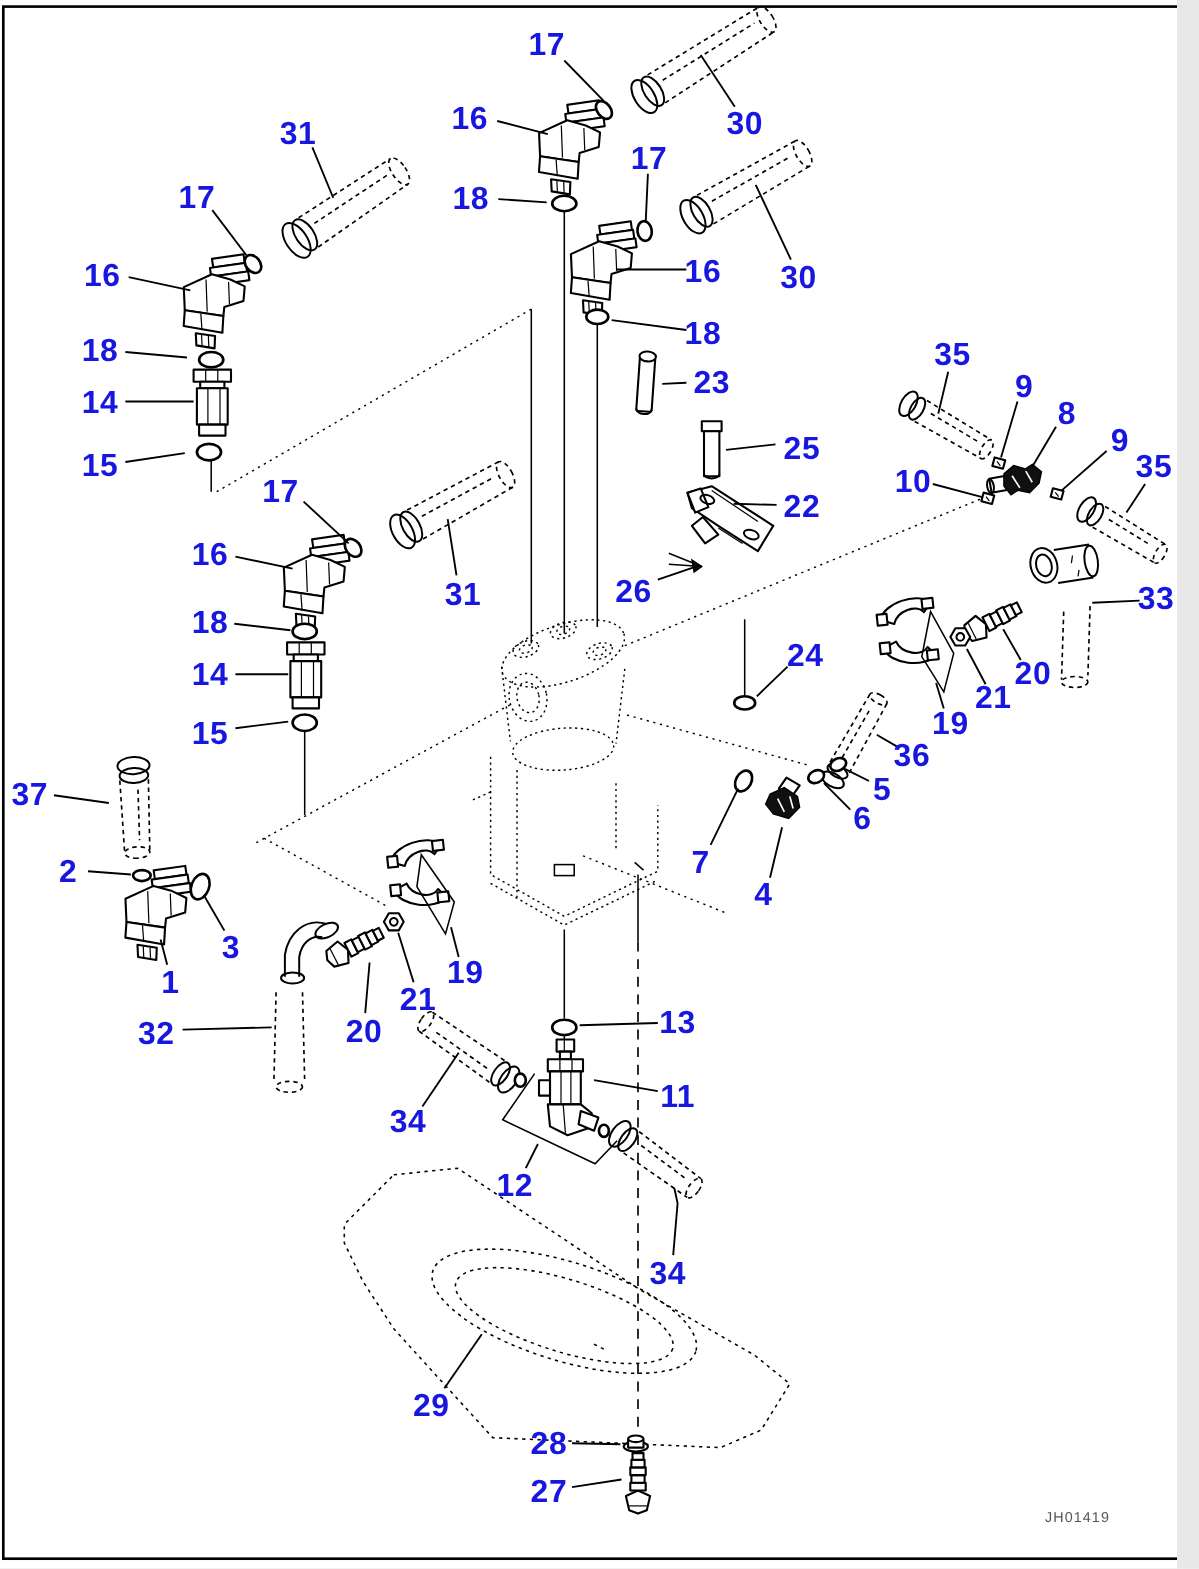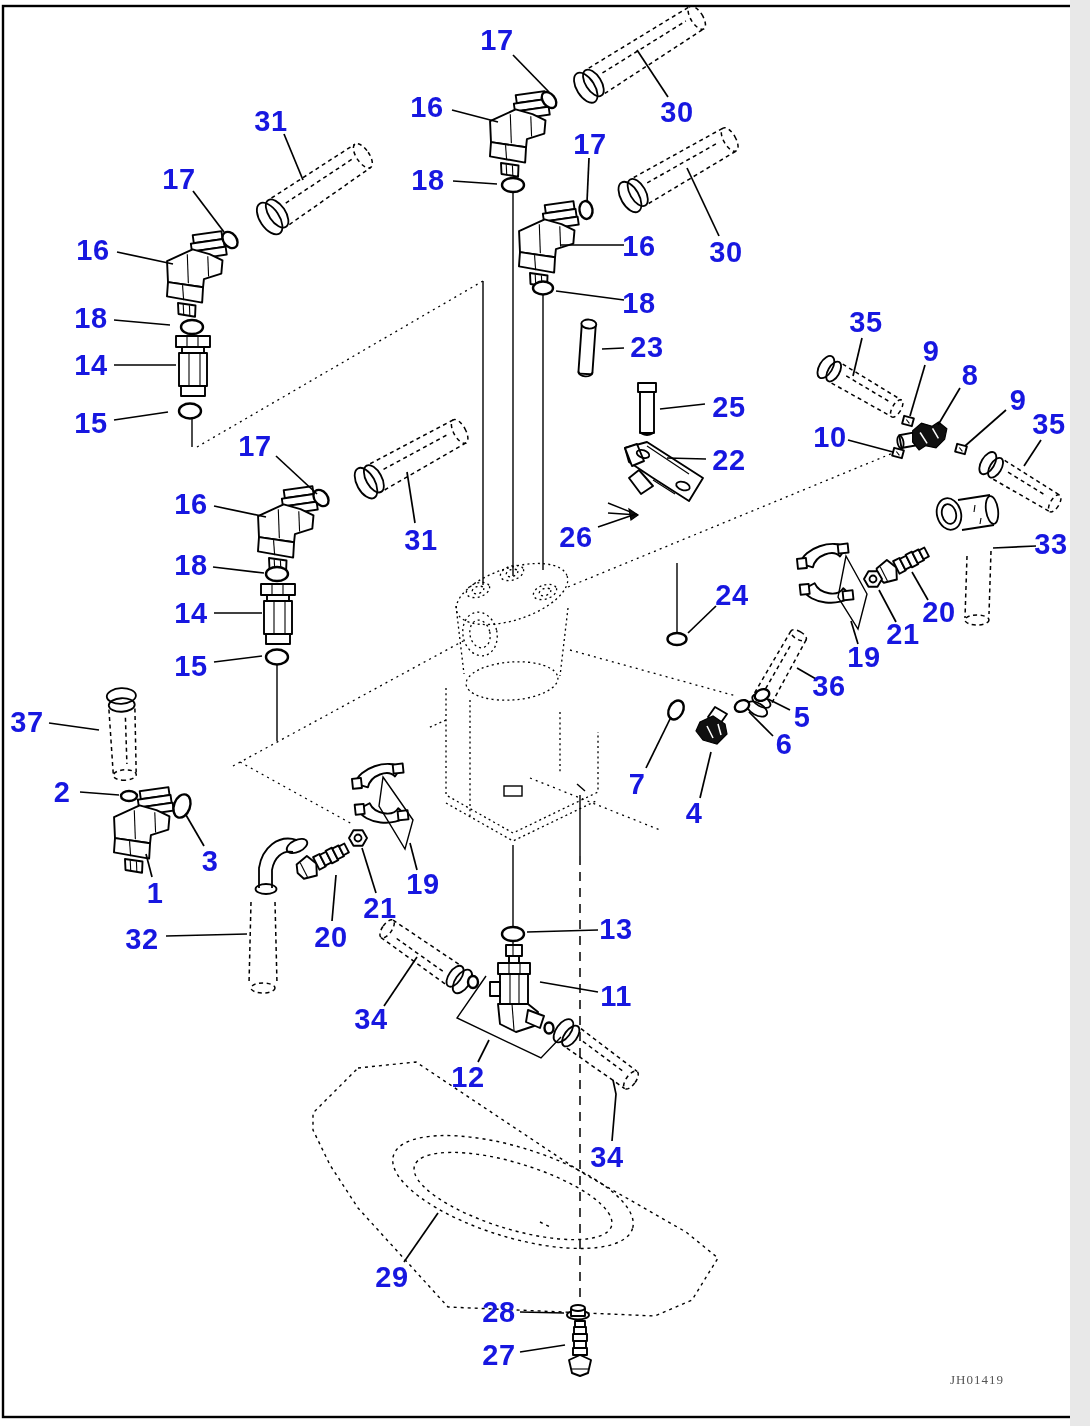--- a/index.html
+++ b/index.html
@@ -16,21 +16,21 @@
   .pf{fill:#fff;stroke:#000;stroke-width:1.9;stroke-linejoin:round}
   .p{fill:none;stroke:#000;stroke-width:1.8}
   .pt{fill:none;stroke:#000;stroke-width:1.1}
   .pt2{fill:none;stroke:#000;stroke-width:1.4}
   .or{fill:#fff;stroke:#000;stroke-width:2.4}
   .hose{fill:none;stroke:#000;stroke-width:1.5;stroke-dasharray:4 3.5}
   .dot{fill:none;stroke:#000;stroke-width:1.3;stroke-dasharray:2 3.2}
   .dot15{fill:none;stroke:#000;stroke-width:1.4;stroke-dasharray:3 4}
   .dkf{fill:#101010;stroke:#000;stroke-width:1.2}
   .wht{stroke:#fff;stroke-width:1.5;fill:none}
-  .footer{position:absolute;left:950px;top:1372px;font-family:Liberation Serif, serif;
+  .footer{position:absolute;left:950px;top:1372px;font-family:Liberation Sans, sans-serif;
           font-size:13px;color:#555;letter-spacing:1px}
 </style>
 </head>
 <body>
 
 <div class="page">
   <svg id="diag" width="1090" height="1426" viewBox="0 0 1090 1426">
     <rect class="frame" x="3" y="6" width="1082" height="1411"></rect>
   <line x1="513" y1="192" x2="513" y2="576" class="ln2"></line>
       <line x1="543" y1="295" x2="543" y2="570" class="ln2"></line>

